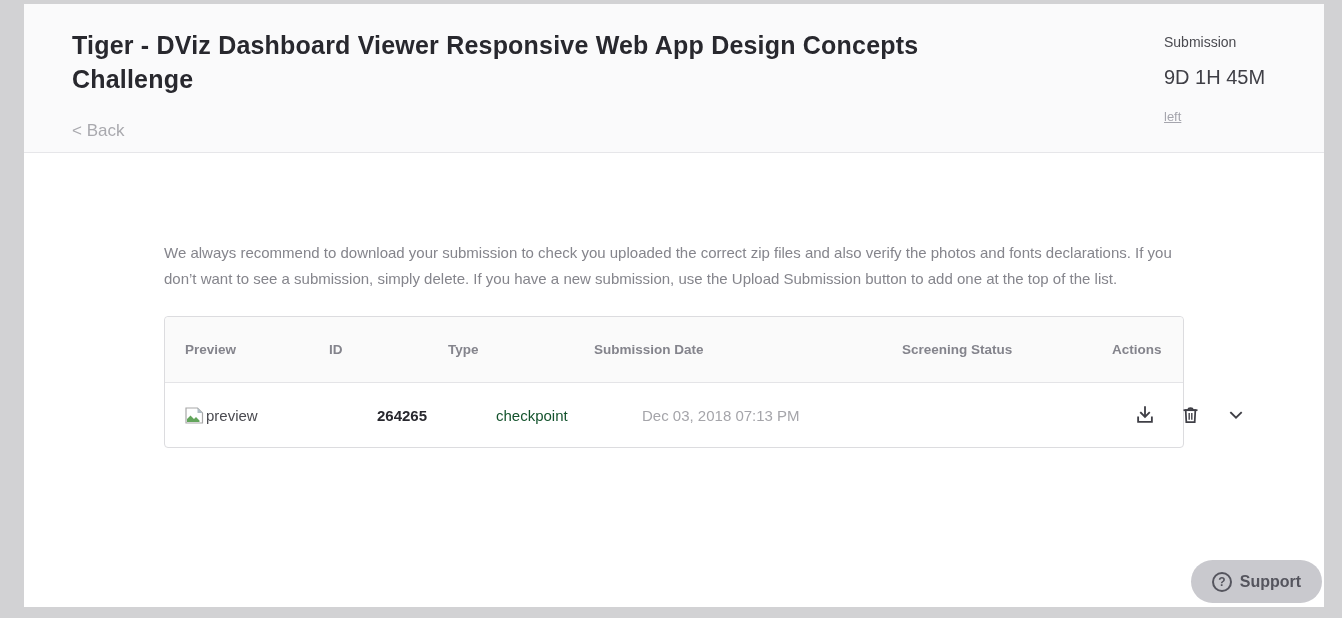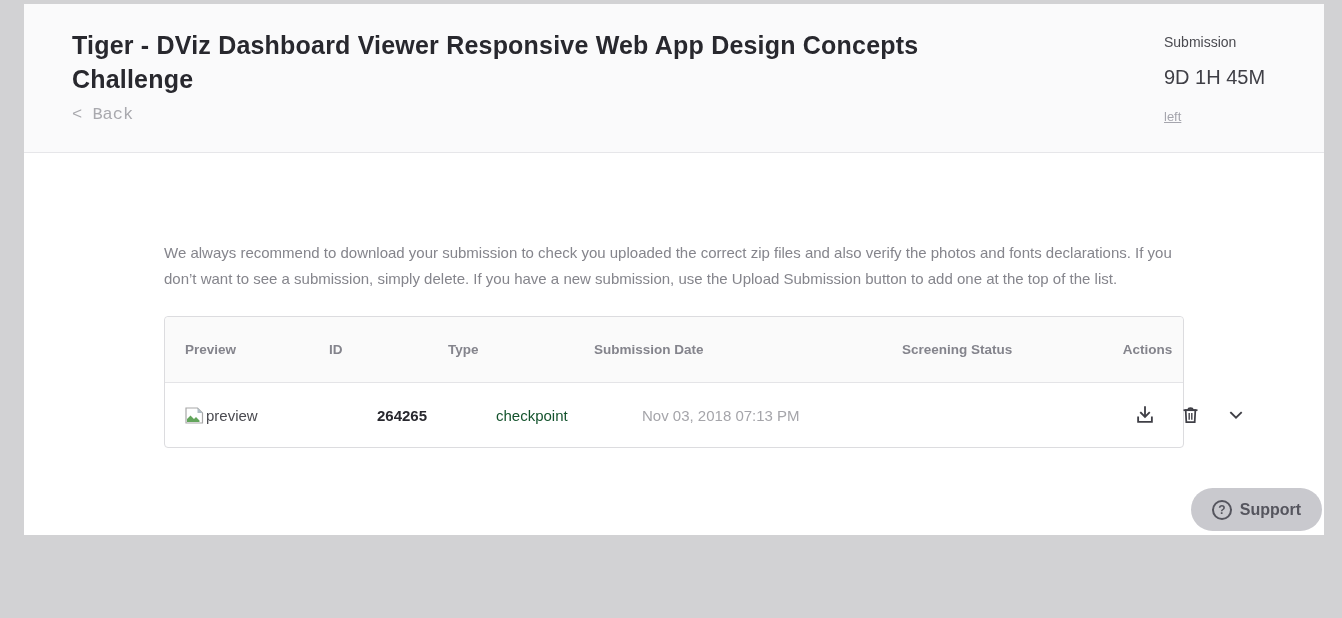--- a/index.html
+++ b/index.html
@@ -5,38 +5,38 @@
   * { box-sizing: border-box; margin: 0; padding: 0; }
   html,body { width:1342px; height:618px; }
   body {
     background:#d2d2d4;
     font-family:"Liberation Sans", sans-serif;
     position:relative;
     overflow:hidden;
   }
   .page {
     position:absolute; left:24px; top:4px;
-    width:1300px; height:531px;
+    width:1300px; height:603px;
     background:#ffffff;
   }
   
   .header {
     background:#fafafb;
     border-bottom:1px solid #e6e6e9;
     height:149px;
     padding:24px 50px 0 48px;
     display:flex; justify-content:space-between;
   }
   .title {
     font-size:25px; font-weight:bold; color:#28282e;
     line-height:34px; max-width:910px; letter-spacing:0.2px;
   }
   .back-link {
-    display:inline-block; margin-top:9px;
-    font-size:17px; color:#a9a9ae; cursor:pointer;font-family:Liberation Mono, monospace;
+    display:inline-block; margin-top:25px;
+    font-size:17px; color:#a9a9ae; cursor:pointer;
   }
   .countdown { padding-top:6px; min-width:110px; }
   .countdown-label { font-size:14px; color:#4a4a50; }
   .countdown-time  { font-size:20px; color:#3f3f46; margin-top:16px; }
   .countdown-left  { font-size:13px; color:#a5a5ad; margin-top:20px;text-decoration:underline; }
   
   .content { padding:76px 0 0 140px; width:1184px; }
   .section-head { display:flex; justify-content:space-between; align-items:baseline; width:1020px; }
   .section-title { font-size:19px; font-weight:normal; color:#47474f; }
   .ends { font-size:15px; color:#a5a5ab; }
@@ -60,21 +60,21 @@
     padding-left:20px;
   }
   .thead .cell { font-size:13.5px; font-weight:bold; color:#84848c; }
   .trow {
     height:64px;
     display:flex; align-items:center;
     padding-left:20px;
   }
   .cell { flex:none; }
   .c1 { width:144px; } .c2 { width:119px; } .c3 { width:146px; }
-  .c4 { width:272px; } .c5 { width:210px;margin-left:36px; } .c6 { flex:1;text-align:center; }
+  .c4 { width:272px; } .c5 { width:210px;margin-left:36px; } .c6 { flex:1; }
   .preview-cell { display:flex; align-items:center; font-size:15px; color:#4a4a50; }
   .id-cell   { font-size:15px; font-weight:bold; color:#28282e;margin-left:48px; }
   .type-cell { font-size:15px; color:#14532d; }
   .date-cell { font-size:15px; color:#a5a5aa; }
   .actions-cell { display:flex; align-items:center; gap:20px; margin-left:-28px; }
   .icon-btn { background:none; border:none; cursor:pointer; padding:2px; line-height:0; }
   
   .btn-wrap { width:1020px; text-align:center; margin-top:28px; }
   .add-btn {
     width:156px; height:37px;
@@ -137,21 +137,21 @@
             <svg width="20" height="17" viewBox="0 0 20 17">
               <path d="M1 1 H12.5 L17.5 6 V16 H1 Z" fill="#ffffff" stroke="#a8a8a8" stroke-width="1.2"></path>
               <path d="M12.5 1 L17.5 6 H12.5 Z" fill="#b0bec5"></path>
               <path d="M2 15 V12 L5.5 8.5 L9 12 L11 10 L14.5 13.5 V15 Z" fill="#63a55c"></path>
             </svg>
           </span>
           <span>preview</span>
         </div>
         <div class="cell c2 id-cell">264265</div>
         <div class="cell c3 type-cell">checkpoint</div>
-        <div class="cell c4 date-cell">Nov 03, 2018 07:13 PM</div>
+        <div class="cell c4 date-cell">Dec 03, 2018 07:13 PM</div>
         <div class="cell c5"></div>
         <div class="cell c6 actions-cell">
           <button class="icon-btn" title="">
             <svg width="22" height="22" viewBox="0 0 24 24" fill="none" stroke="#3f3f46" stroke-width="2" stroke-linecap="square">
               <path d="M12 3.5 V13"></path>
               <path d="M7.5 9.5 L12 14 L16.5 9.5" fill="none"></path>
               <path d="M4.5 14.5 V19.5 H19.5 V14.5"></path>
             </svg>
           </button>
           <button class="icon-btn" title="">

